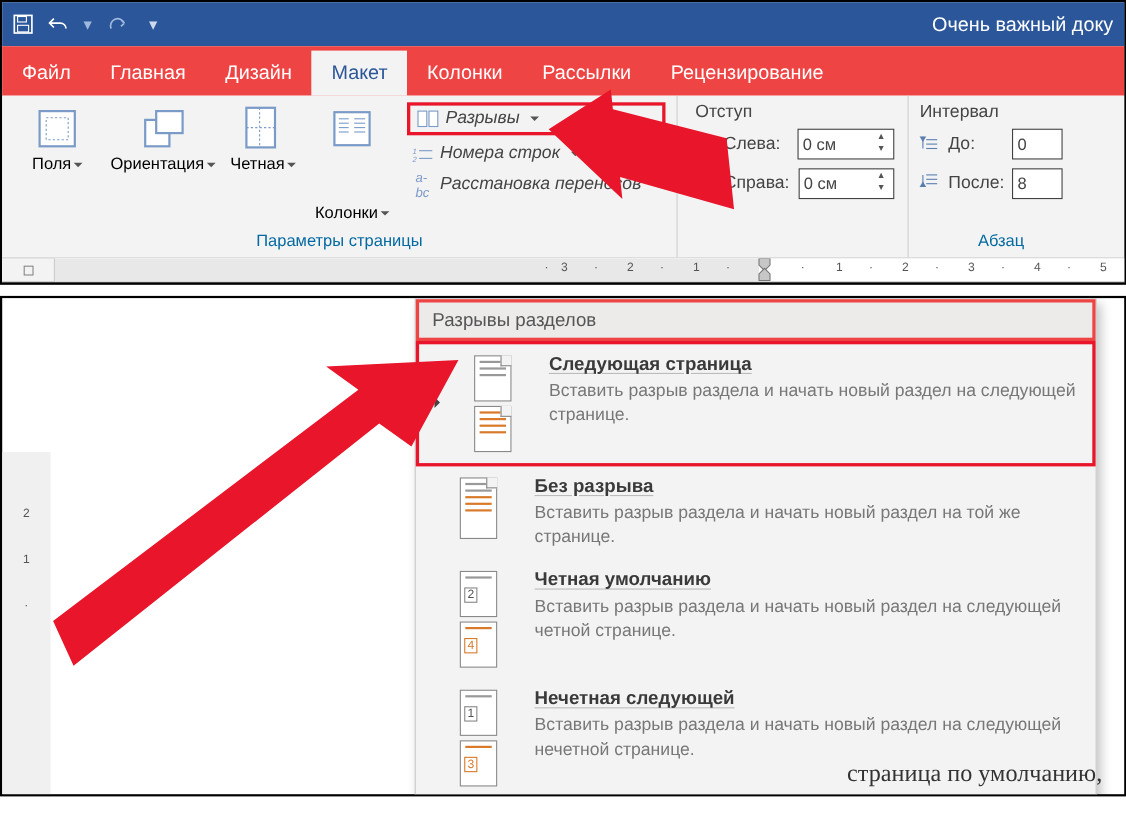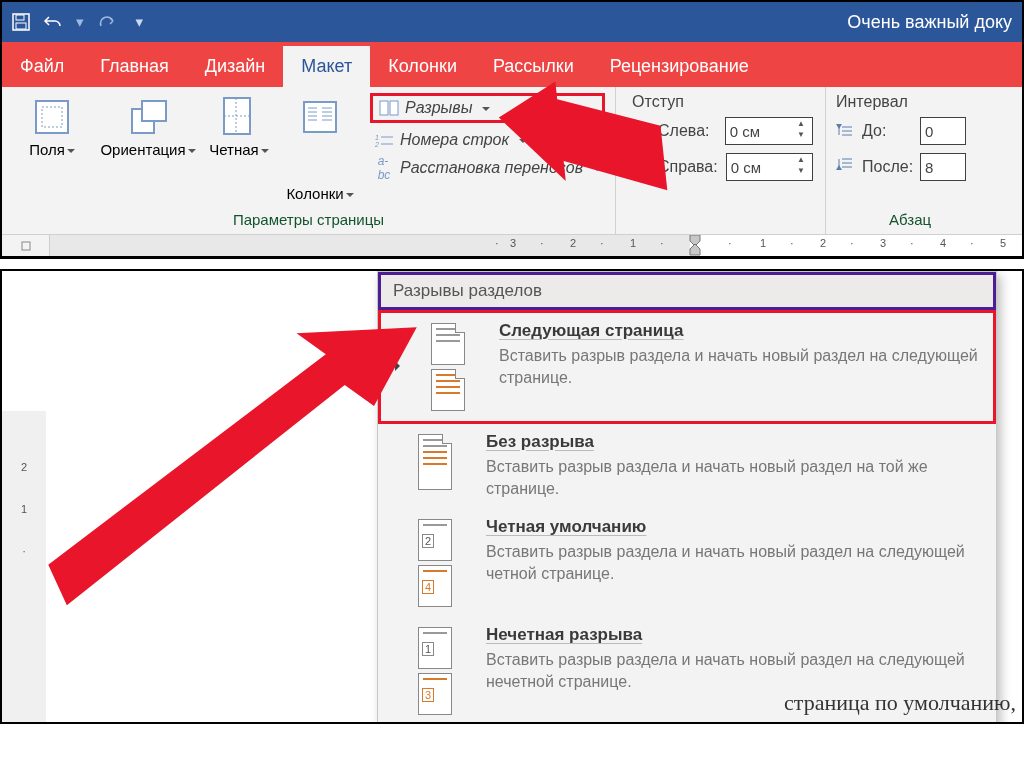--- a/index.html
+++ b/index.html
@@ -14,21 +14,21 @@
   
   
   .tab-strip { background: #ef4444; display: flex; color: #fff; font-size: 18px; height: 45px; align-items: flex-end; }
   .tab { padding: 10px 18px 10px 18px; cursor: pointer; }
   .tab.active { background: #f3f3f3; color: #2b579a; text-align: right; }
   
   
   .ribbon { background: #f3f3f3; border-bottom: 1px solid #d0d0d0; display: flex; height: 148px; position: relative; }
   .group { border-right: 1px solid #d0d0d0; display: flex; flex-direction: column; padding: 6px 10px 0 10px; }
   .group-body { display: flex; align-items: flex-start; gap: 8px; flex: 1; }
-  .group-label { text-align: center; font-size: 15px; color: #14532d; padding: 4px 0 6px 0; }
+  .group-label { text-align: center; font-size: 15px; color: #0369a1; padding: 4px 0 6px 0; }
   .big-btn { display: flex; flex-direction: column; align-items: center; width: 80px; padding-top: 4px; cursor: pointer; font-size: 15px; color: #000000; gap: 4px;}
   .big-btn .ico { width: 40px; height: 40px; display:flex; align-items:center; justify-content:center; }
   .big-btn .arrow::after { content: ""; display:inline-block; border: 4px solid transparent; border-top-color:#555; margin-left:2px; transform: translateY(2px);}
   
   .v-stack { display: flex; flex-direction: column; gap: 6px; font-size: 16px; color: #444; }
   .small-btn { display: flex; align-items:center; gap: 6px; padding: 2px 4px; cursor:pointer;font-style:italic;}
   .small-btn .mini-ico { width: 20px; height: 18px; display:inline-flex; align-items:center; justify-content:center; }
   .small-btn .arrow::after { content: ""; display:inline-block; border: 4px solid transparent; border-top-color:#555; margin-left:4px; transform: translateY(2px);}
   
   .highlight-box { border: 3px solid #e8152b; padding: 1px 2px; background: #f3f3f3;}
@@ -52,29 +52,29 @@
   
   
   .gap { height: 10px; background:#fff;}
   .doc-wrapper { border:2px solid #000; position:relative; height: 455px; background:#fff; overflow:hidden;}
   .v-ruler { position:absolute; left:0; top:140px; width:44px; bottom:0; background:#f0f0f0; font-size:11px; color:#555; text-align:center;}
   .v-ruler .n { margin-top:30px; display:block;}
   
   
   .dropdown { position:absolute; left:375px; top:0; width:620px; background:#f3f3f3; border:1px solid #c8c8c8; box-shadow: 4px 4px 10px rgba(0,0,0,0.25); }
   .dd-header { padding: 6px 12px; font-size:17px; color:#555; background:#ecebea; }
-  .dd-header.boxed { border:3px solid #4c1d95; }
+  .dd-header.boxed { border:3px solid #ef4444; }
   .dd-item { display:flex; gap: 16px; padding: 8px 14px 10px 14px; cursor:pointer;}
   .dd-item .icons { width: 70px; display:flex; flex-direction:column; gap:4px; align-items:center; padding-top:2px;}
   .dd-item .txt { flex:1; }
   .dd-item .title { font-size:17px; color:#3a3a3a; font-weight:600; text-decoration: underline; text-decoration-color: #bbb; text-underline-offset: 3px; margin-bottom:4px;}
   .dd-item .desc { font-size:16px; color:#777; line-height:1.35;}
   .dd-item.boxed { border:3px solid #e8152b; }
   .dd-item .marker { width:0; height:0; border:5px solid transparent; border-left-color:#444; align-self:center; margin-right:-8px;}
-  .doc-text { position:absolute; right: 6px; bottom: 6px; font-size: 22px; color:#333; font-family: "Times New Roman", serif;}
+  .doc-text { position:absolute; right: 20px; bottom: 6px; font-size: 22px; color:#333; font-family: "Times New Roman", serif;}
   
   
   .page-ico { width:34px; height:42px; border:1px solid #888; background:#fff; position:relative; }
   .page-ico .fold { position:absolute; right:-1px; top:-1px; width:10px; height:10px; background:#f3f3f3; border-left:1px solid #888; border-bottom:1px solid #888;}
   .page-ico .lines span { display:block; height:2px; margin:4px 4px 0 4px; }
   .page-ico.grey .lines span { background:#999; }
   .page-ico.orange .lines span { background:#d97a2a; }
   .page-ico .num-lbl { position:absolute; left:3px; top:14px; font-size:11px; background:#fff; padding:0 2px; border:1px solid #888; color:#555;}
   .page-ico .num-lbl.orange { color:#d97a2a; border-color:#d97a2a;}
   
@@ -405,21 +405,21 @@
             <div class="num-lbl">1</div>
           </div>
         <div class="page-ico orange">
             <div class="lines">
               <span></span>
             </div>
             <div class="num-lbl orange">3</div>
           </div>
       </div>
       <div class="txt">
-        <div class="title">Нечетная разрыва</div>
+        <div class="title">Нечетная следующей</div>
         <div class="desc">Вставить разрыв раздела и начать новый раздел на следующей нечетной странице.</div>
       </div>
     </div>
   </div>
 
   <svg class="arrow-svg" style="left:50px; top:40px;" width="380" height="320">
     <polygon points="360,10 320,90 290,70 20,300 0,260 270,40 240,20" fill="#e8152b" transform="rotate(2 180 150)"></polygon>
   </svg>
 
   <div class="doc-text">страница по умолчанию,</div>

